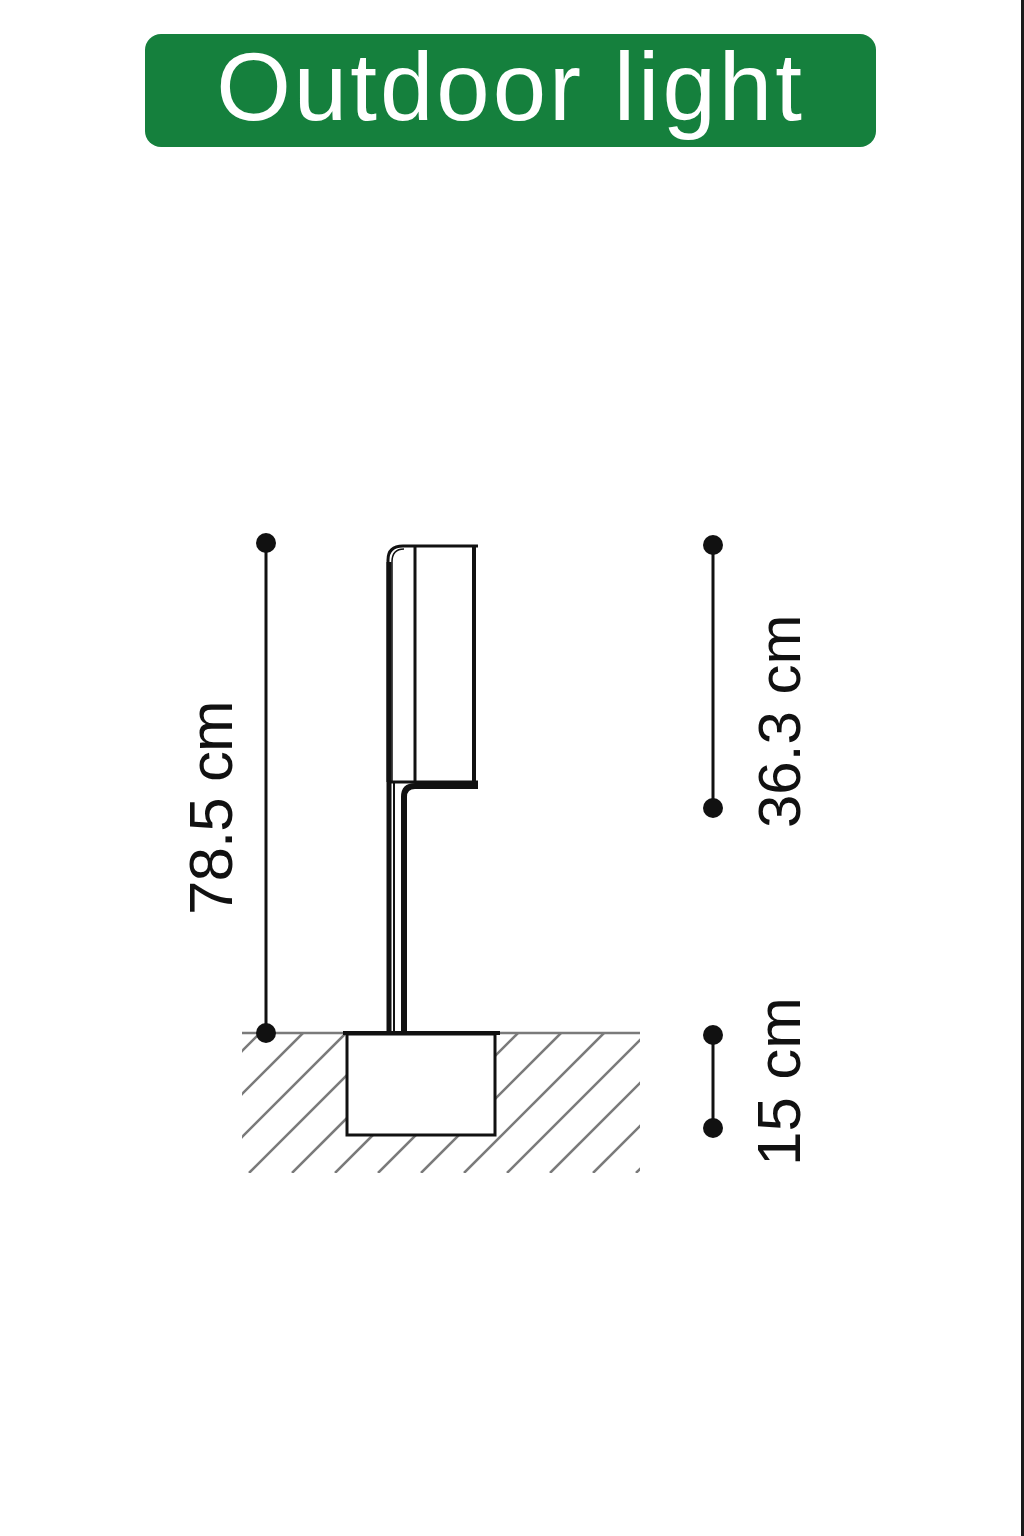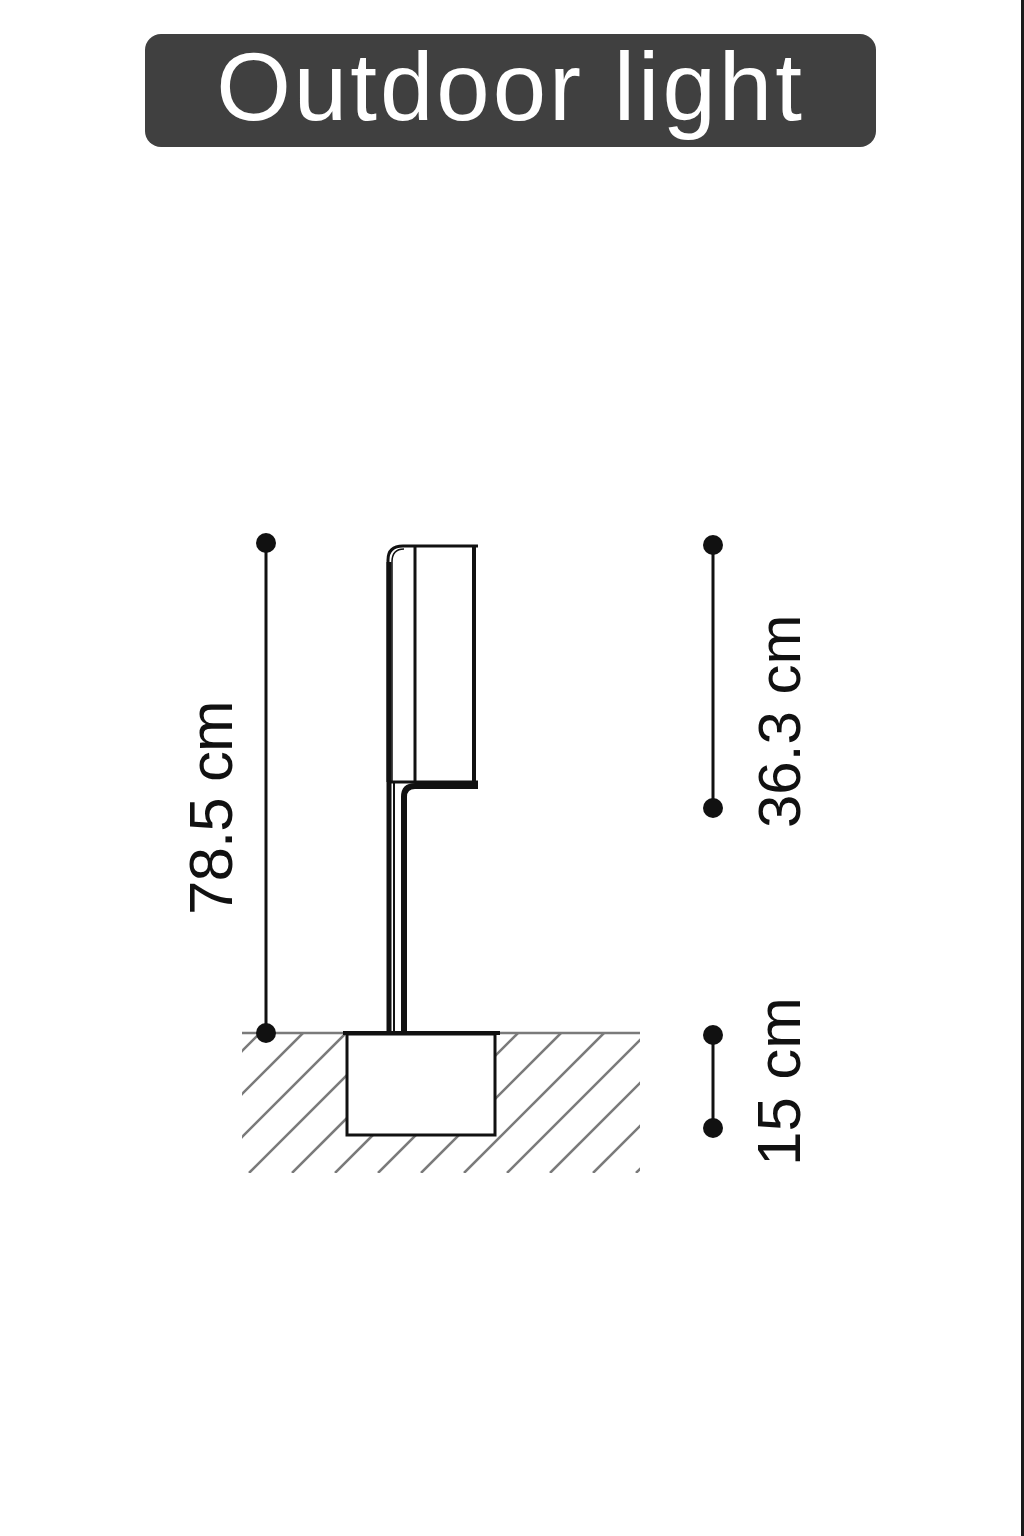--- a/index.html
+++ b/index.html
@@ -22,21 +22,21 @@
       height: 1536px;
       background: #1a1a1a;
     }
     .title-banner {
       position: absolute;
       left: 145px;
       top: 34px;
       width: 731px;
       height: 113px;
       border-radius: 16px;
-      background: #404040;
+      background: #15803d;
       display: flex;
       align-items: center;
       justify-content: center;
     }
     .title-text {
       color: #ffffff;
       font-family: "Liberation Sans", sans-serif;
       font-size: 96px;
       line-height: 1;
       letter-spacing: 3px;

